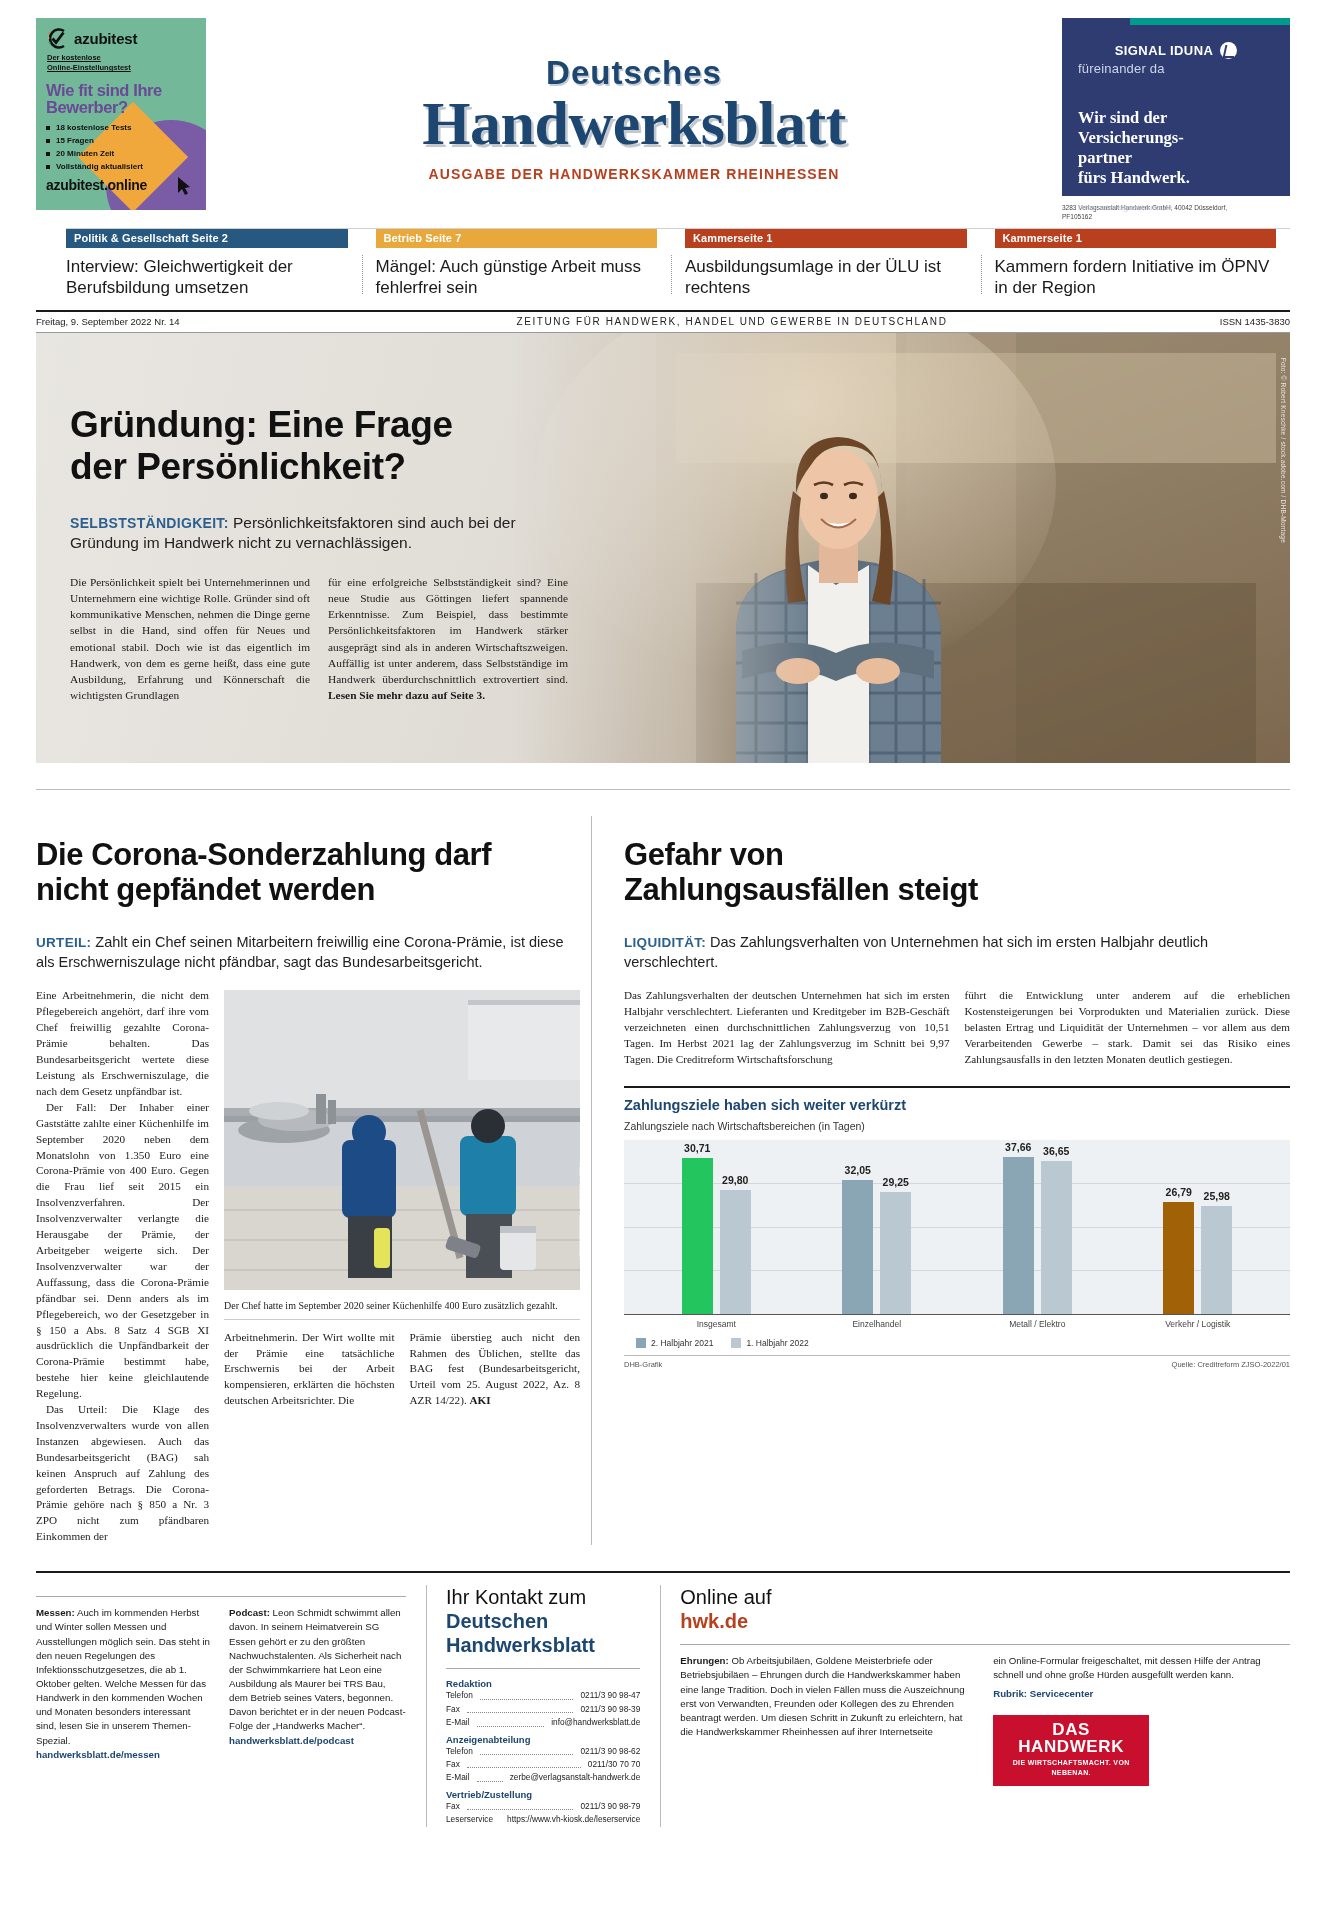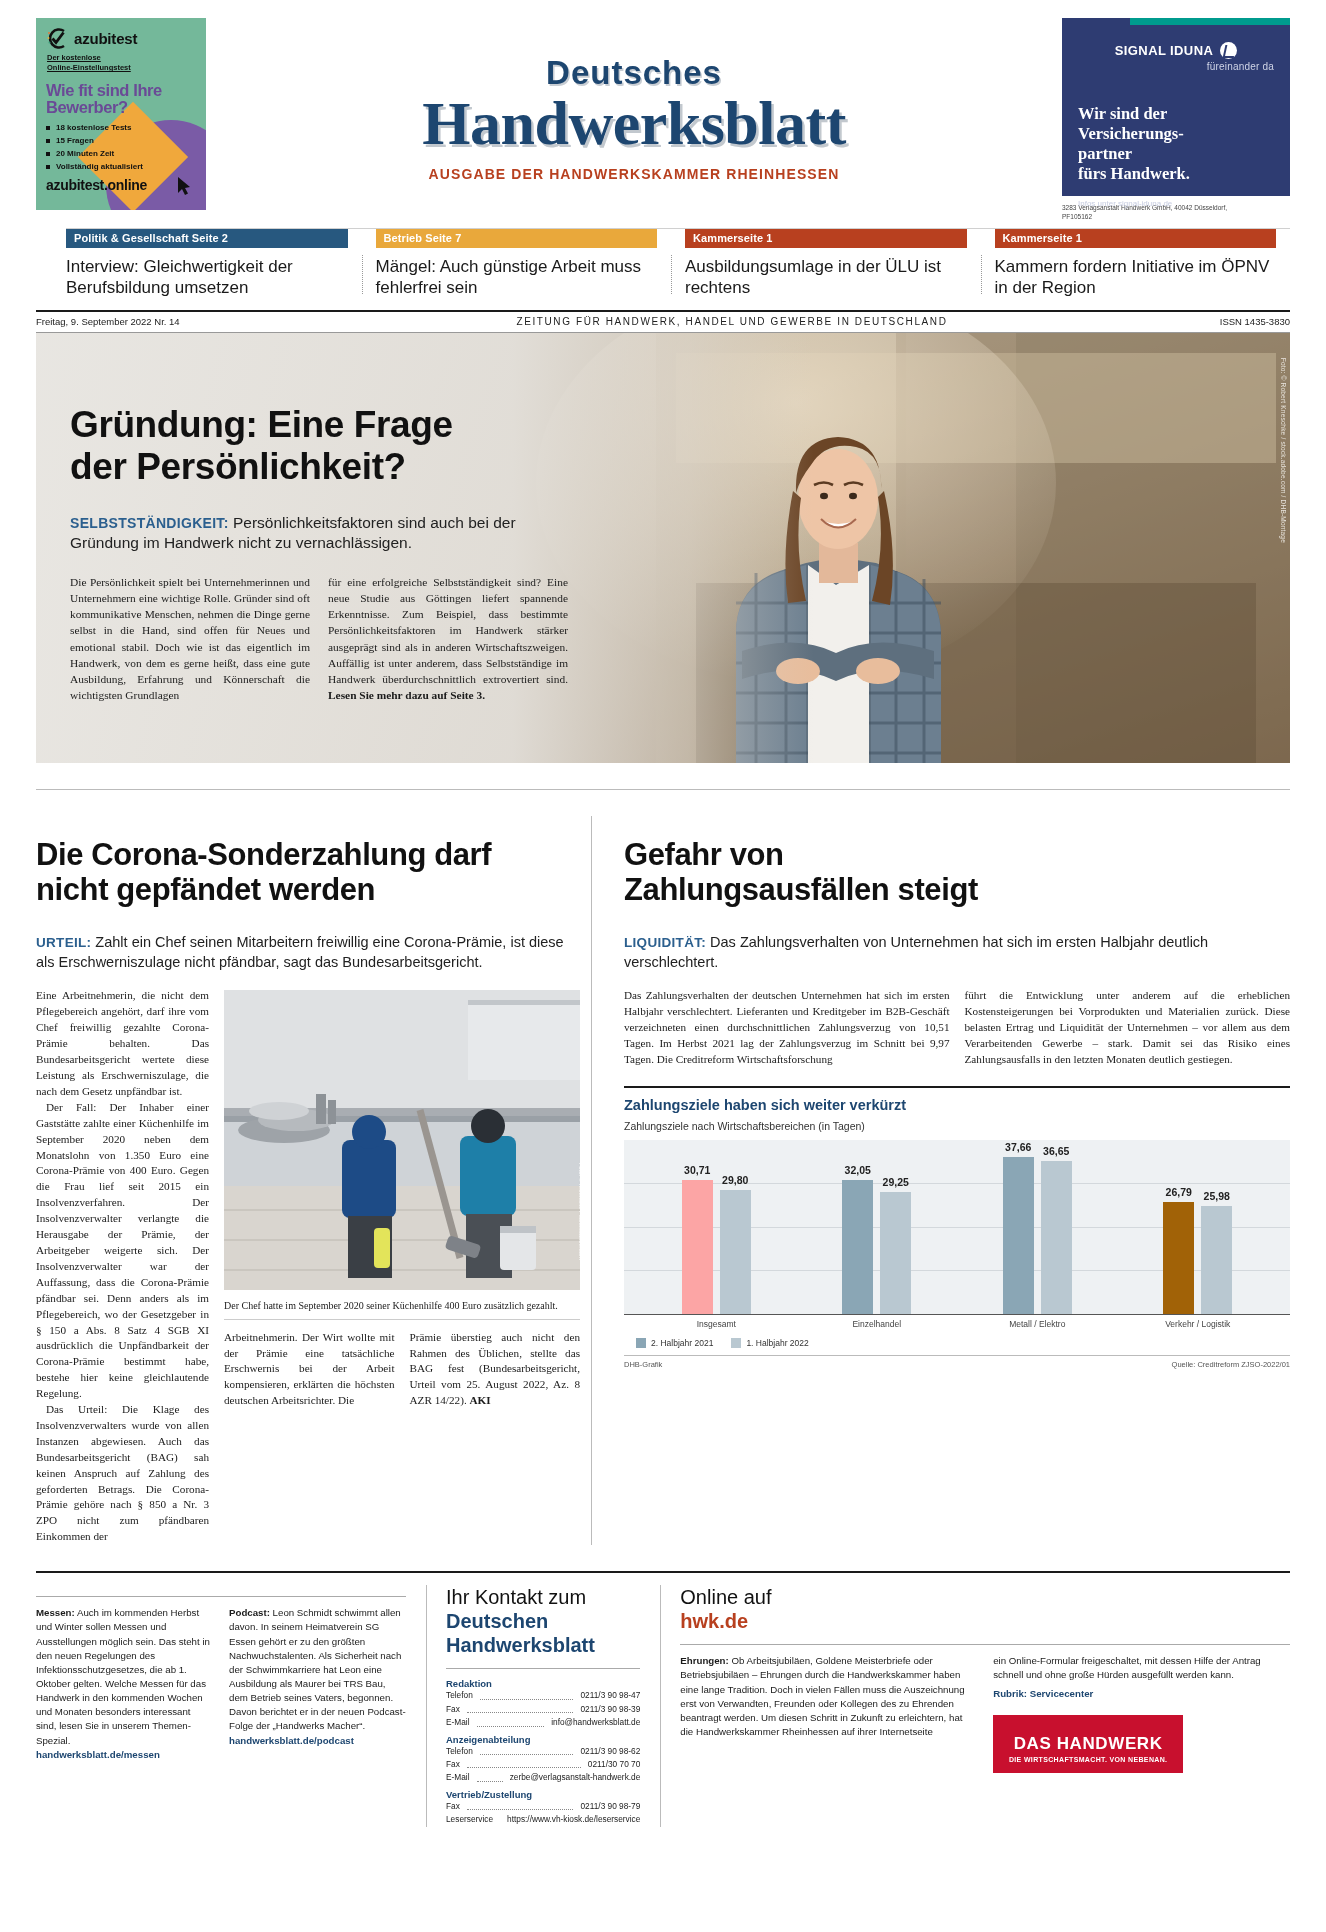--- a/index.html
+++ b/index.html
@@ -57,21 +57,21 @@
 
   .ad-signal-wrap { flex:0 0 228px; width:228px; padding-top:0; }
   .ad-signal { background:#2e3c72; height:178px; position:relative; padding:24px 16px 0 16px; }
   .ad-signal .teal-bar { position:absolute; top:0; right:0; width:160px; height:7px; background:#009b8e; }
   .si-row { display:flex; align-items:center; justify-content:center; gap:7px; }
   .si-name { color:#fff; font-size:13px; font-weight:bold; letter-spacing:0.4px; }
   .si-mark { width:17px; height:17px; border-radius:50%; background:#fff; position:relative; }
   .si-mark:after { content:""; position:absolute; left:4px; top:3px; width:9px; height:11px;
                    border-left:2.5px solid #2e3c72; border-bottom:2.5px solid #2e3c72;
                    transform:skewX(-12deg); }
-  .si-claim { text-align:right; color:#cfd4e6; font-size:10px; margin-top:2px; letter-spacing:0.2px; }
+  .si-claim { text-align:left; color:#cfd4e6; font-size:13px; margin-top:2px; letter-spacing:0.2px; }
   .si-head { font-family:"Liberation Serif", serif; color:#fff; font-weight:bold;
              font-size:16.5px; line-height:1.22; margin-top:32px; }
   .si-info { color:#c6cce0; font-size:8px; margin-top:14px; }
   .si-legal { font-size:6.5px; color:#444; line-height:1.45; margin-top:7px; }
 
   
   .teasers { display:flex; margin-top:10px; border-top:1px solid #d0d0d0; padding-top:0;margin-left:30px; }
   .teaser { flex:1 1 0; padding-right:14px; position:relative; }
   .teaser + .teaser { padding-left:14px; }
   .teaser + .teaser:before {
@@ -167,22 +167,22 @@
   .f-body { display:flex; gap:16px; }
   .f-body .fb { flex:1 1 0; font-size:9.7px; line-height:1.46; color:#1b1b1b; text-align:left; }
   .f-body .fb b { font-weight:bold; }
   .f-body .fb .link { color:#1d4670; font-weight:bold; }
   .contact-h { font-size:9.5px; font-weight:bold; color:#1d4670; margin-top:4px; }
   .contact-row { font-size:8.3px; color:#222; display:flex; justify-content:space-between;
                  line-height:1.62; gap:4px; }
   .contact-row .lbl { white-space:nowrap; }
   .contact-row .dots { flex:1 1 auto; border-bottom:1px dotted #888; margin:0 3px 3px 3px; }
   .contact-row .vv { white-space:nowrap; }
-  .dhw { margin-top:14px; background:#c8102e; color:#fff; padding:20px 10px 8px 10px;
-         width:190px; text-align:center; }
+  .dhw { margin-top:14px; background:#c8102e; color:#fff; padding:6px 10px 8px 10px;
+         width:156px; text-align:center; }
   .dhw .t1 { font-size:17px; font-weight:bold; letter-spacing:0.6px; line-height:1; }
   .dhw .t2 { font-size:7px; font-weight:bold; letter-spacing:0.35px; margin-top:3px; }
 </style>
 </head>
 <body>
 
 <div class="page">
 
   <div class="masthead">
 
@@ -472,21 +472,21 @@
       <div class="chart-wrap">
         <div class="chart-title">Zahlungsziele haben sich weiter verkürzt</div>
         <div class="chart-sub">Zahlungsziele nach Wirtschaftsbereichen (in Tagen)</div>
 
         <div class="chart-area">
           <div class="grid-line" style="top:25%"></div>
           <div class="grid-line" style="top:50%"></div>
           <div class="grid-line" style="top:75%"></div>
           <div class="bars" id="bars">
               <div class="bargroup">
-                <div class="bar a" style="height: 134px; background: #fca5a5;">
+                <div class="bar a" style="height: 156px; background: #22c55e;">
                   <span class="val">30,71</span>
                 </div>
                 <div class="bar b" style="height: 124px; background: rgb(185, 200, 209);">
                   <span class="val">29,80</span>
                 </div>
               </div>
               <div class="bargroup">
                 <div class="bar a" style="height: 134px; background: rgb(138, 166, 181);">
                   <span class="val">32,05</span>
                 </div>

